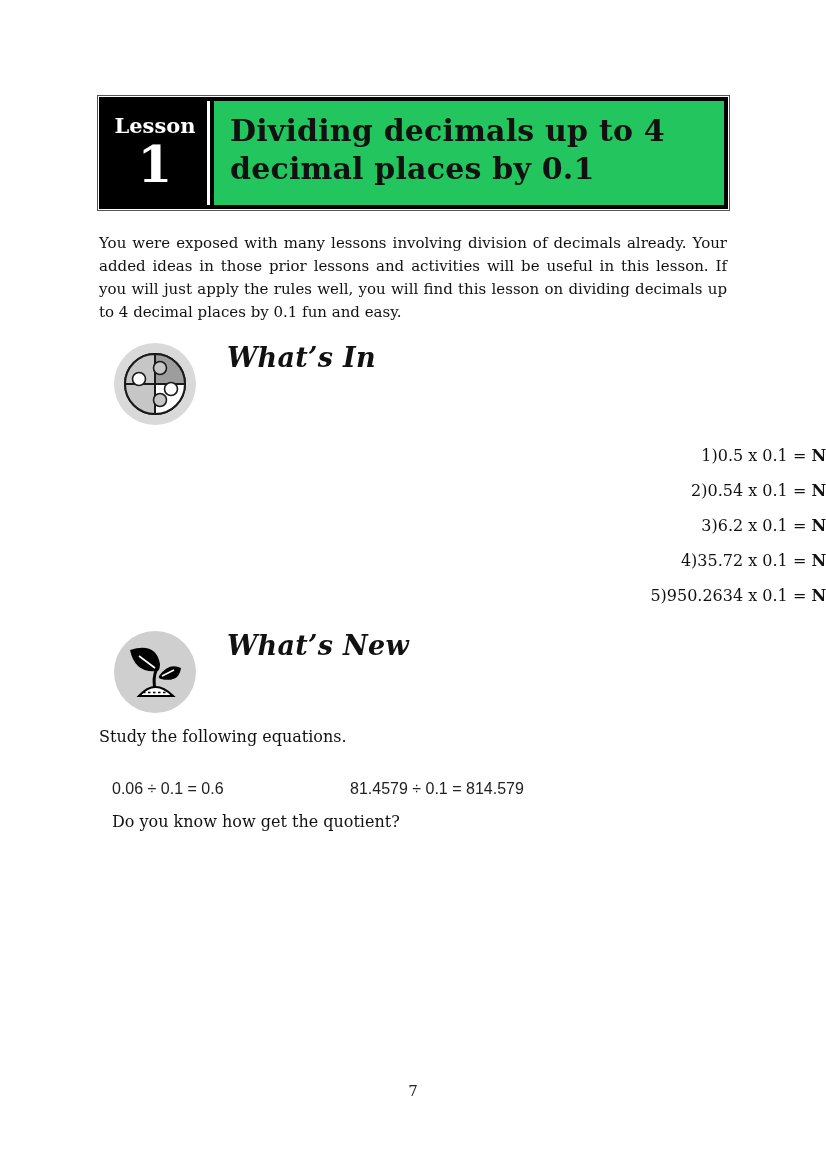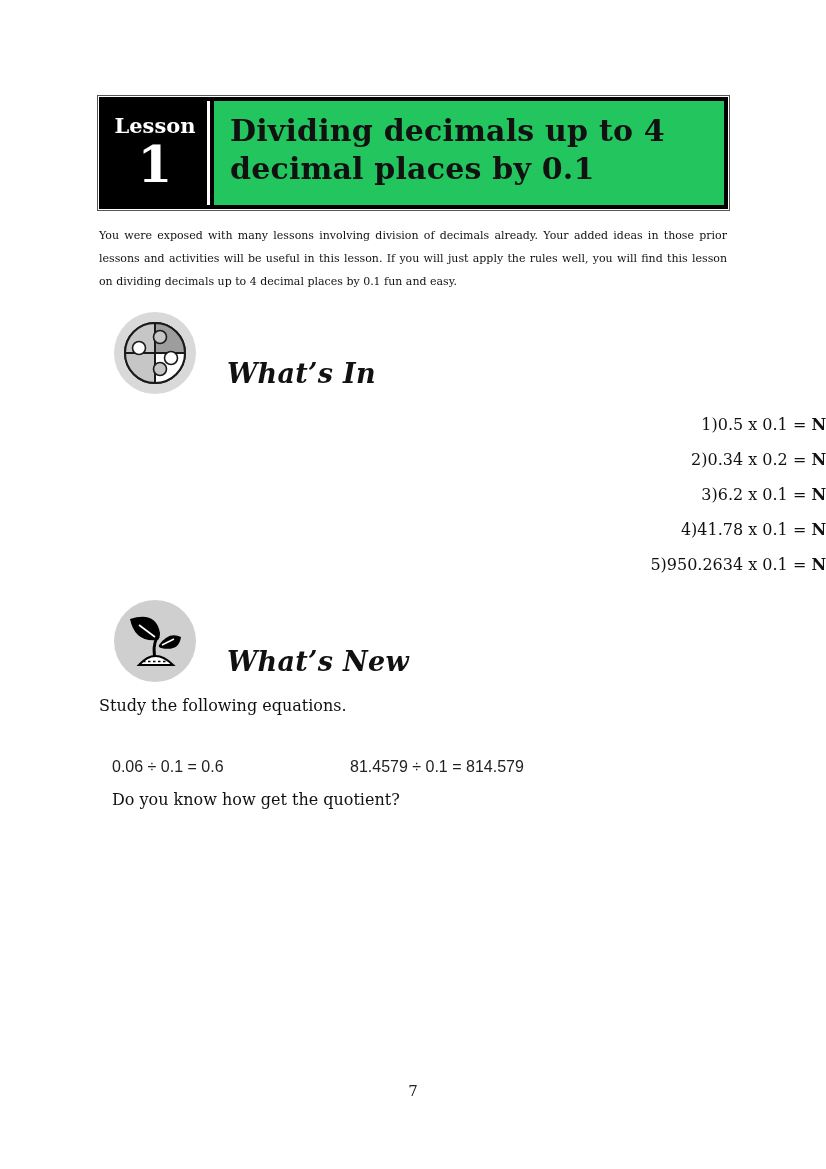--- a/index.html
+++ b/index.html
@@ -36,44 +36,44 @@
   .title-cell{
     flex:1;
     border-left:4px solid #000;
     background:#22c55e;
     padding:11px 0 0 16px;
     font-size:30px;font-weight:bold;line-height:38px;
     letter-spacing:0.2px;
   }
   
   .intro{
-    margin:15px 99px 0 99px;
-    font-size:11px;line-height:23px;
+    margin:23px 99px 0 99px;
+    font-size:15px;line-height:23px;
     text-align:justify;
   }
   
   .section-row{
-    display:flex;align-items:flex-end;
+    display:flex;align-items:flex-start;
     margin:18px 0 0 113px;
     height:84px;
   }
   .icon-wrap{width:84px;height:84px;display:inline-block;flex:0 0 84px;}
   .section-heading{
     margin:0 0 6px 30px;
     font-size:27px;font-weight:bold;font-style:italic;
     letter-spacing:0.3px;
   }
   
   .instruction{margin:12px 99px 0 99px;font-size:16px;line-height:21px;}
   .exercise-list{margin:22px 0 0 99px;font-size:16px;text-align:right;}
   .list-item{margin-bottom:19px;line-height:16px;}
   .li-num{display:inline-block;width:25px;}
   .li-answer{font-weight:bold;}
   .equations-row{
-    margin:42px 0 0 112px;
+    margin:33px 0 0 112px;
     font-family:"Liberation Sans", sans-serif;
     font-size:16px;color:#222;
   }
   .eq-first{display:inline-block;width:238px;}
   .question-line{margin:14px 15px 0 112px;font-size:16px;}
   
   .page-number{
     position:absolute;top:1082px;left:0;width:100%;
     text-align:center;font-size:15px;color:#222;
   }
@@ -119,27 +119,27 @@
     </span>
     <h2 class="section-heading">What’s In</h2>
   </div>
 
 
   <div class="exercise-list">
     <div class="list-item">
       <span class="li-num">1)</span><span>0.5 x 0.1 = </span><span class="li-answer">N</span>
     </div>
     <div class="list-item">
-      <span class="li-num">2)</span><span>0.34 x 0.2 = </span><span class="li-answer">N</span>
+      <span class="li-num">2)</span><span>0.54 x 0.1 = </span><span class="li-answer">N</span>
     </div>
     <div class="list-item">
       <span class="li-num">3)</span><span>6.2 x 0.1 = </span><span class="li-answer">N</span>
     </div>
     <div class="list-item">
-      <span class="li-num">4)</span><span>41.78 x 0.1 = </span><span class="li-answer">N</span>
+      <span class="li-num">4)</span><span>35.72 x 0.1 = </span><span class="li-answer">N</span>
     </div>
     <div class="list-item">
       <span class="li-num">5)</span><span>950.2634 x 0.1 = </span><span class="li-answer">N</span>
     </div>
   </div>
 
   <div class="section-row" style="margin-top:26px;">
     <span class="icon-wrap">
       <svg width="84" height="84" viewBox="0 0 84 84" xmlns="http://www.w3.org/2000/svg">
         <circle cx="42" cy="42" r="41" fill="#cfcfcf"></circle>

